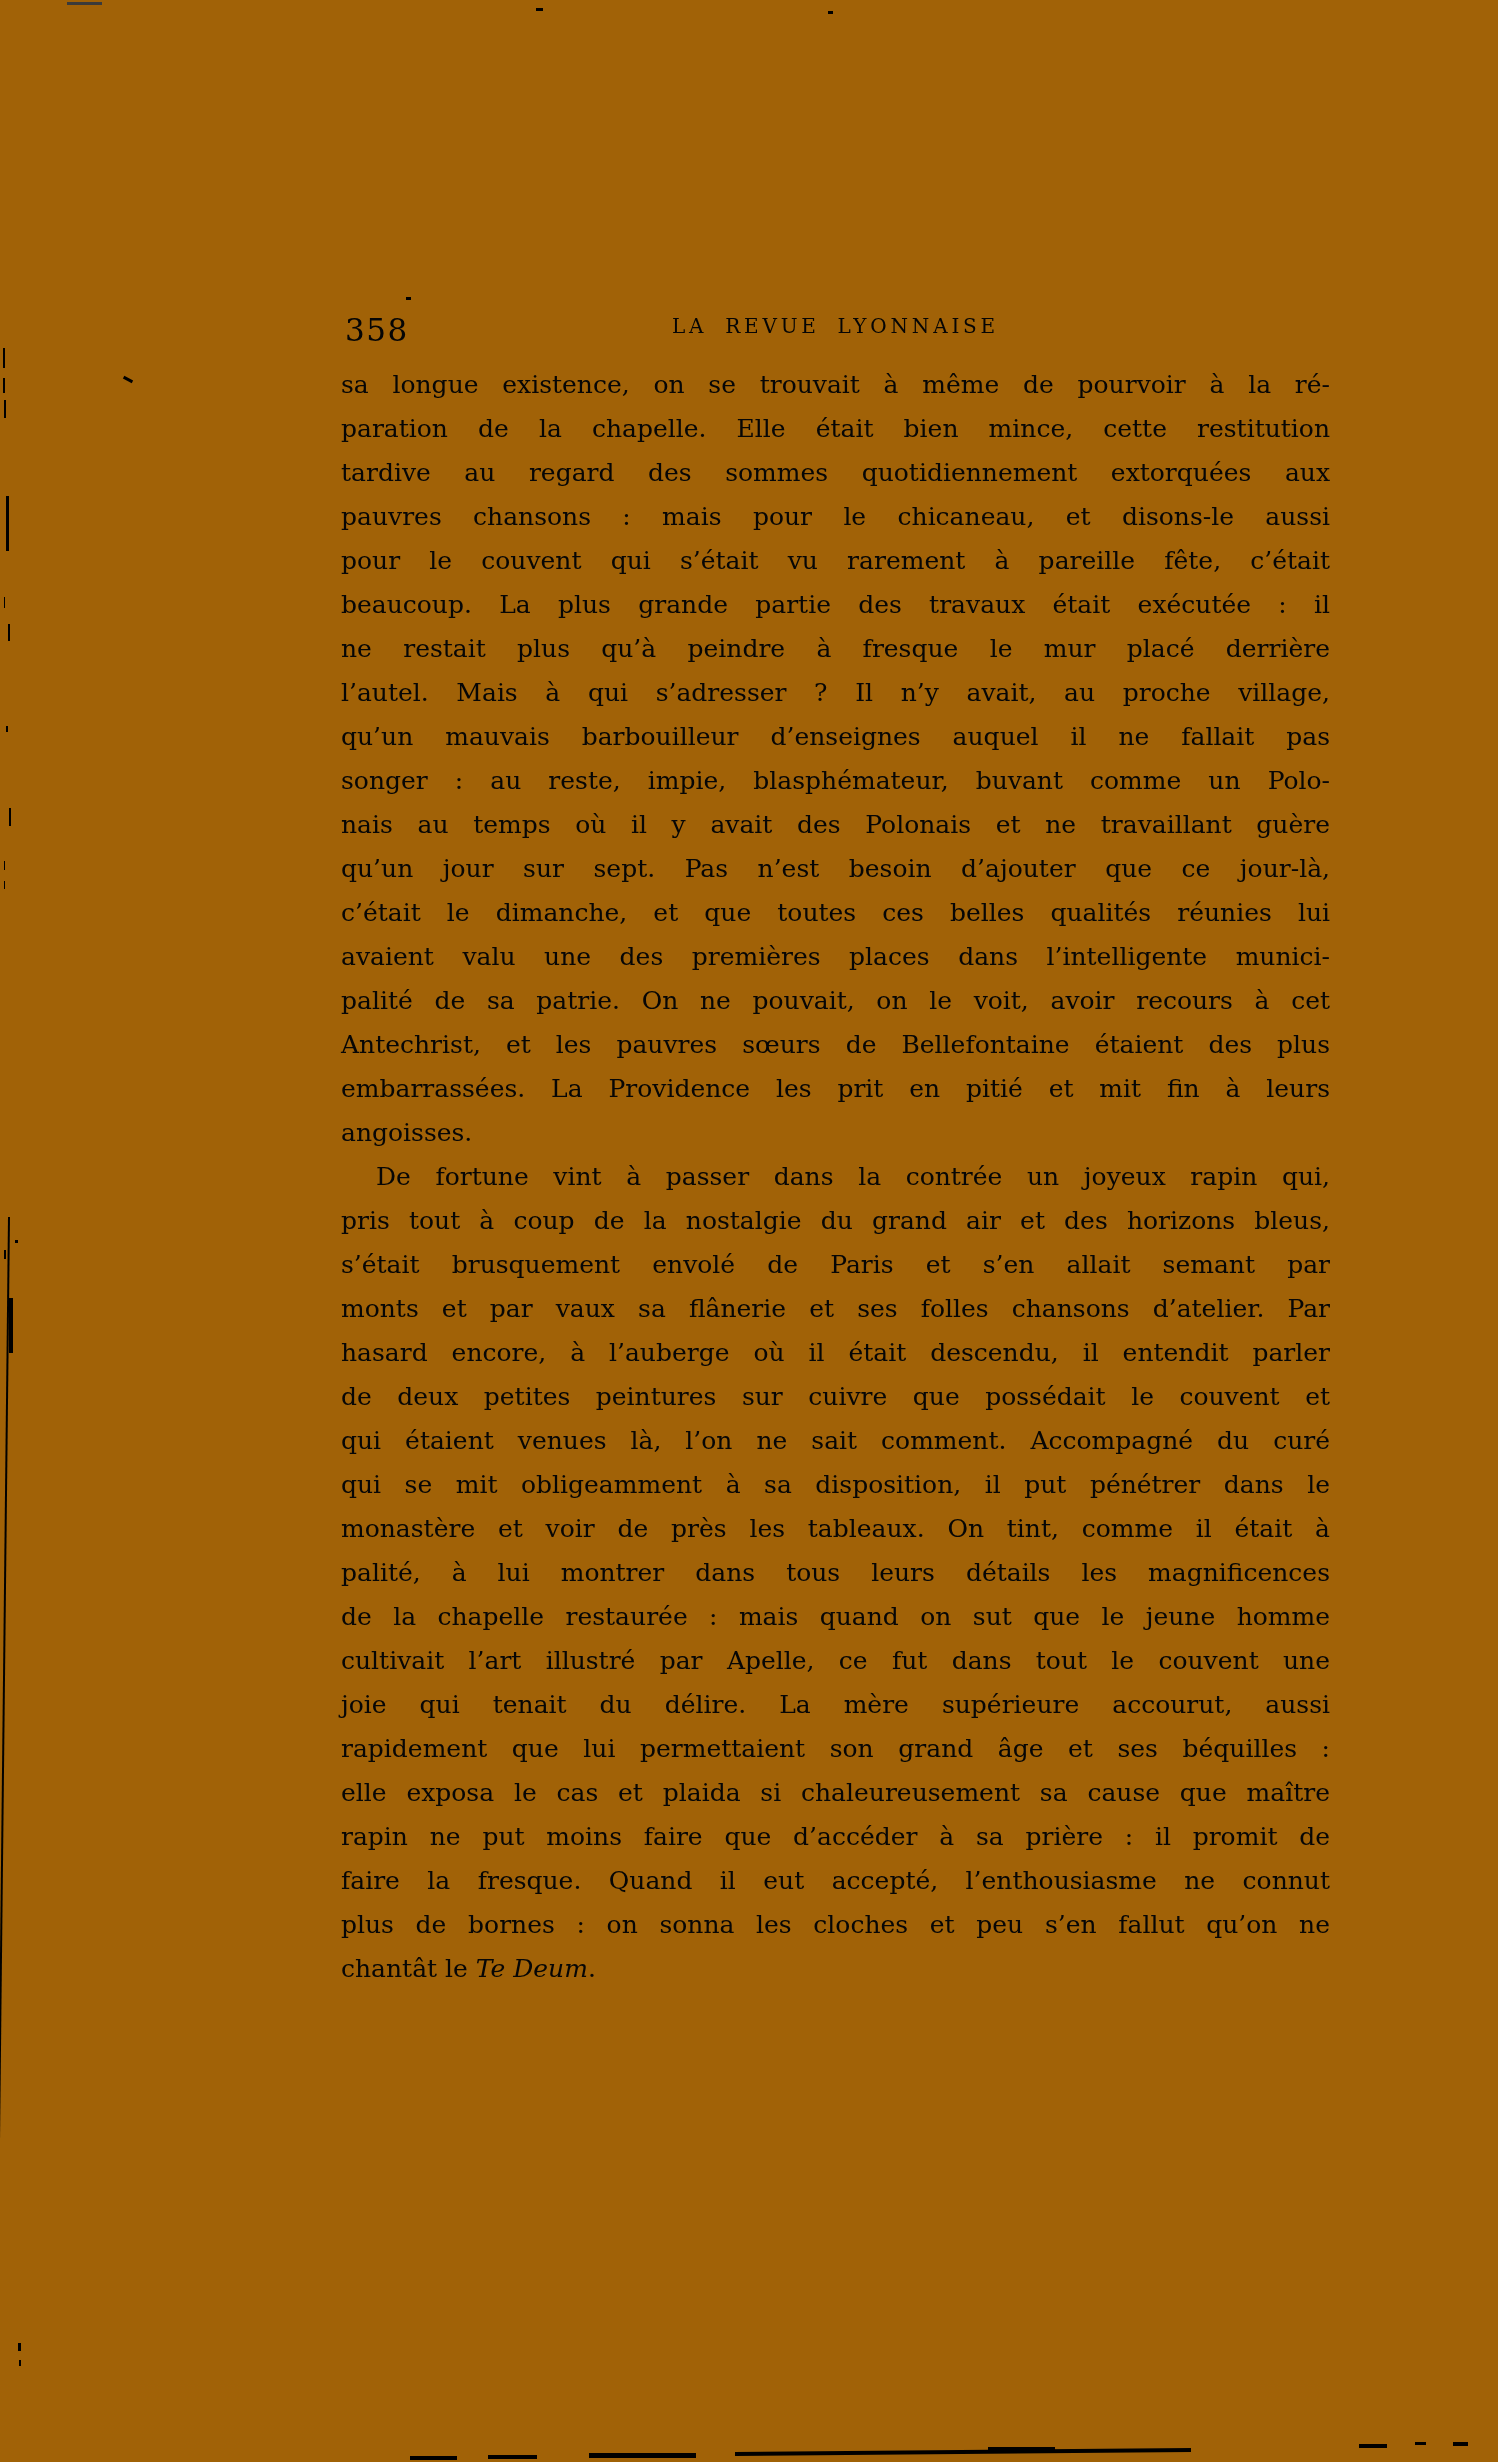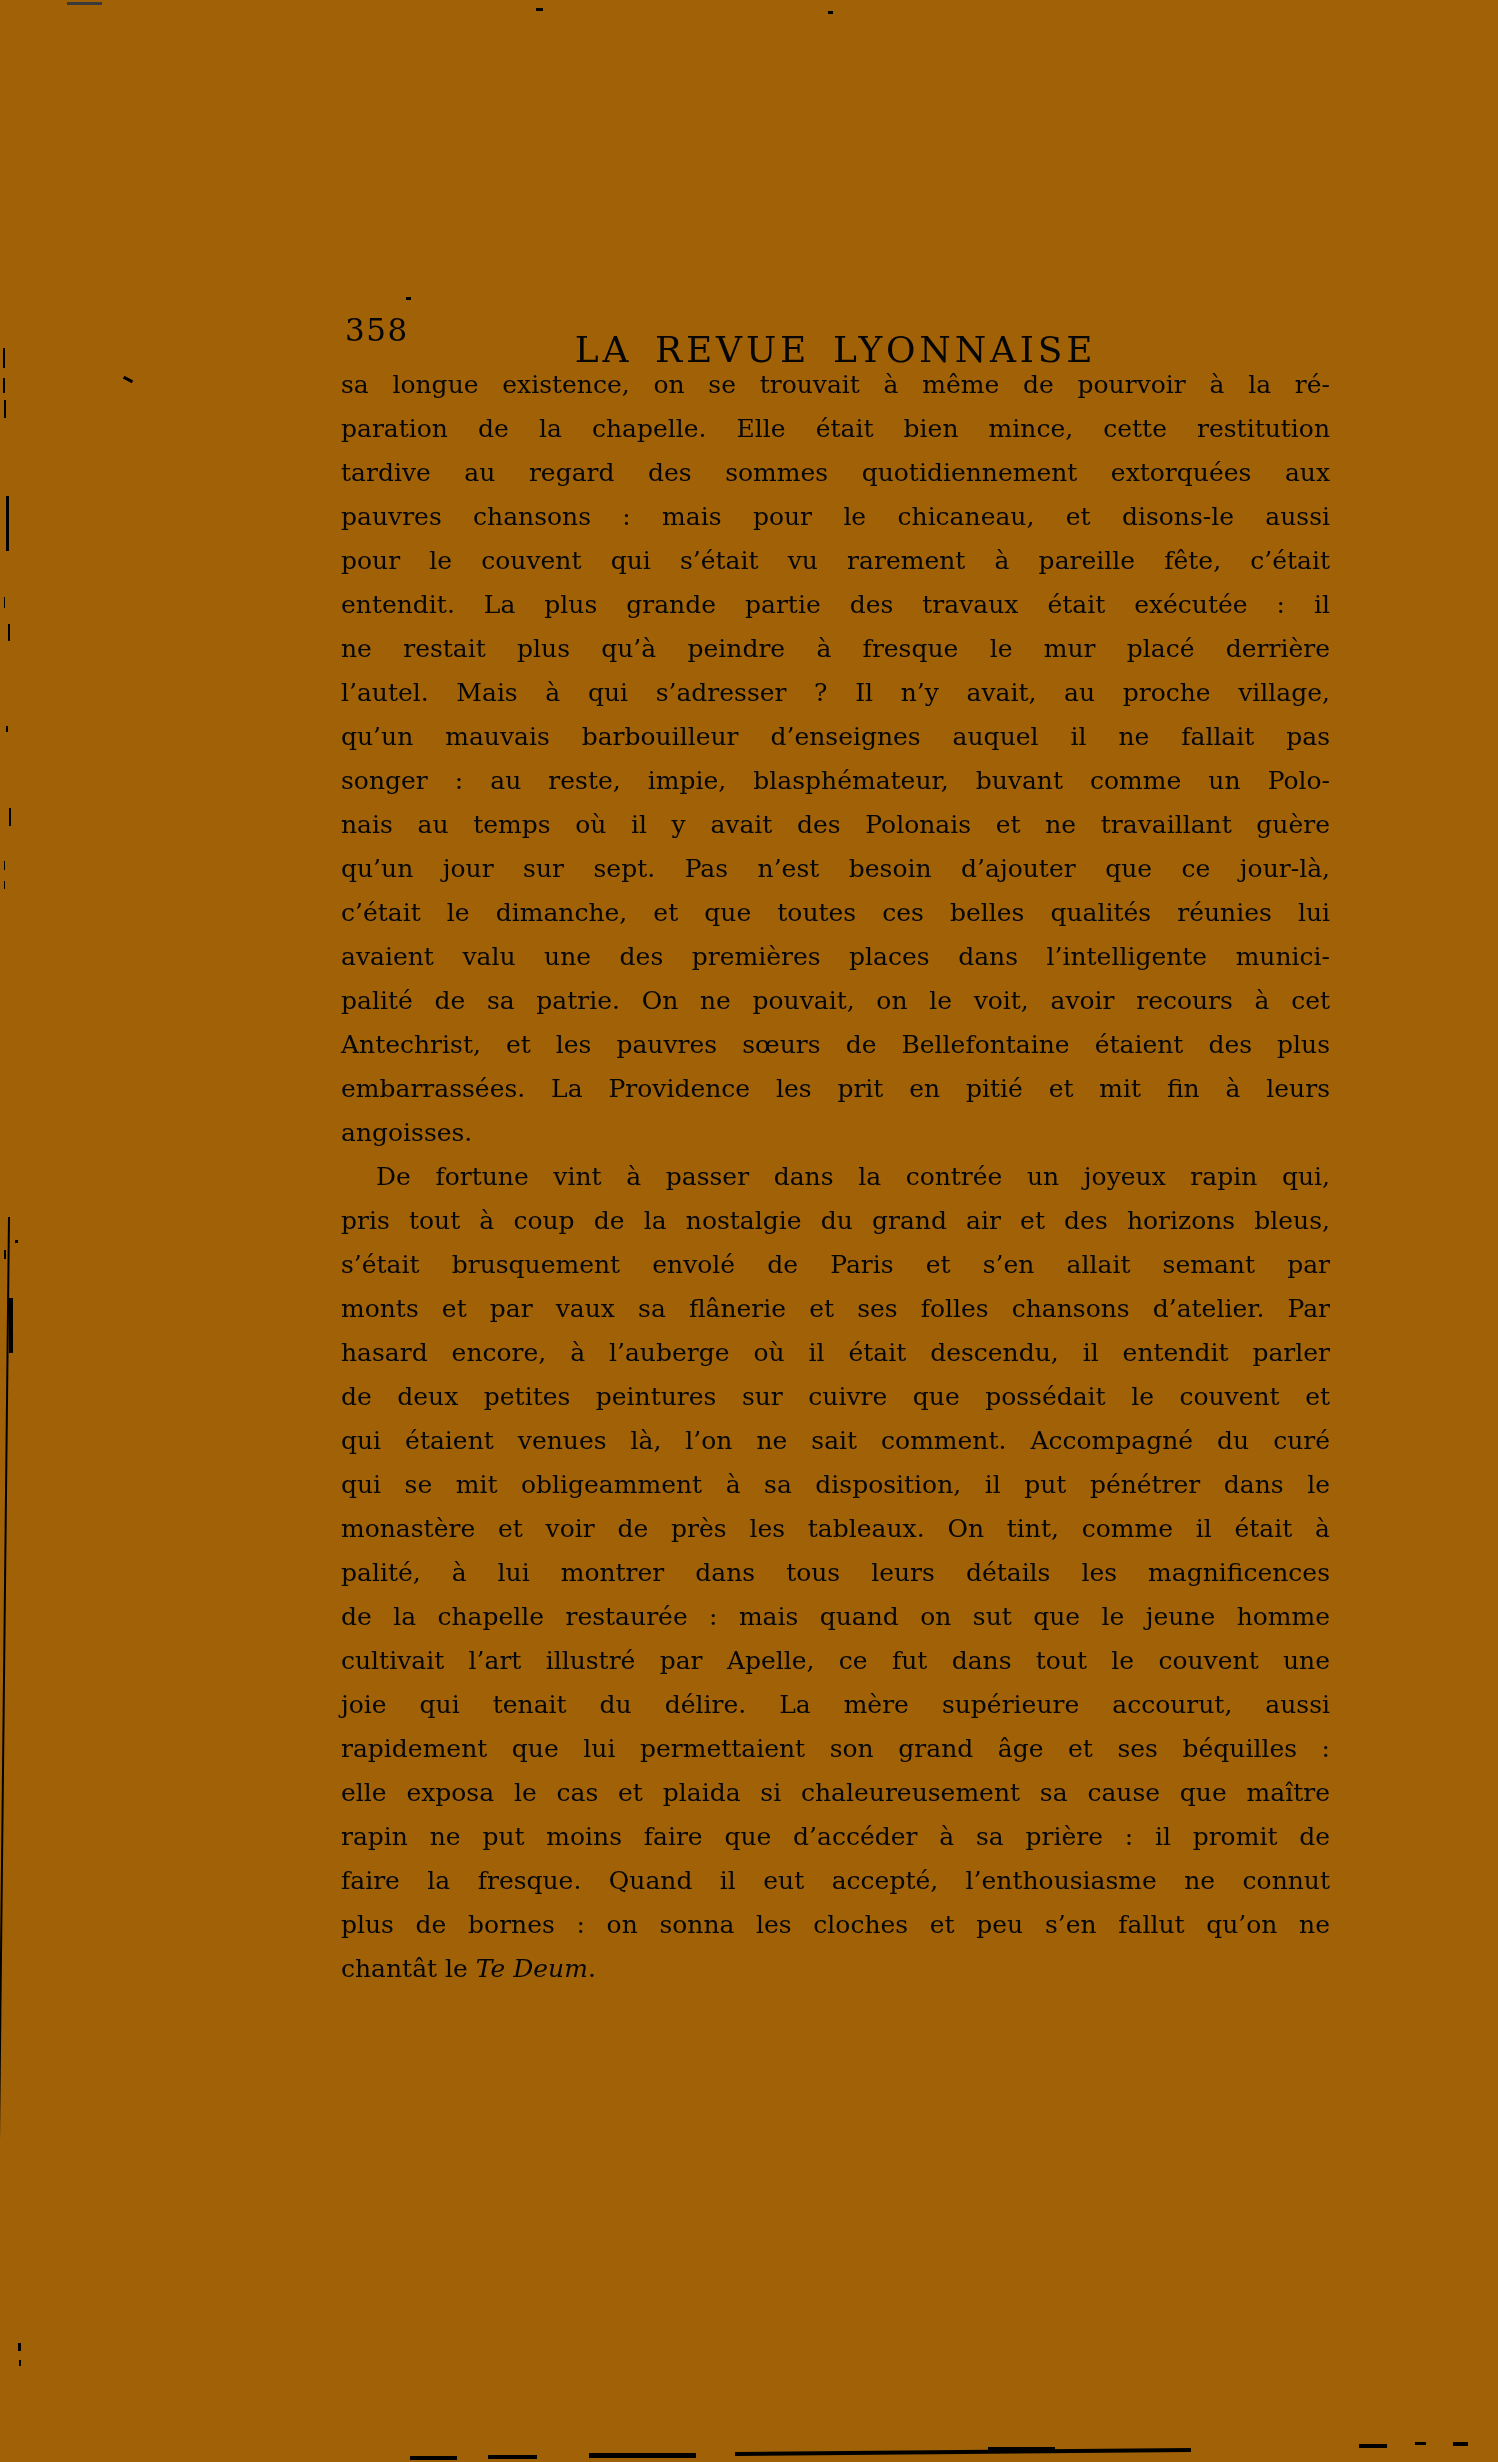--- a/index.html
+++ b/index.html
@@ -20,24 +20,24 @@
     position: absolute;
     left: 345px;
     top: 312px;
     font-size: 31px;
     letter-spacing: 1.5px;
     color: #050505;
   }
   .journal-title {
     position: absolute;
     left: 341px;
-    top: 329px;
+    top: 314px;
     width: 989px;
     text-align: center;
-    font-size: 36px;
+    font-size: 20px;
     letter-spacing: 3.8px;
     word-spacing: 7.7px;
     color: #050505;
     white-space: nowrap;
   }
   
   .textblock {
     position: absolute;
     left: 341px;
     top: 363px;
@@ -67,21 +67,21 @@
   <span class="page-number">358</span>
   <div class="journal-title">LA REVUE LYONNAISE</div>
 
   <div class="textblock">
     <div>
       <div class="ln">sa longue existence, on se trouvait à même de pourvoir à la ré-</div>
       <div class="ln">paration de la chapelle. Elle était bien mince, cette restitution</div>
       <div class="ln">tardive au regard des sommes quotidiennement extorquées aux</div>
       <div class="ln">pauvres chansons : mais pour le chicaneau, et disons-le aussi</div>
       <div class="ln">pour le couvent qui s’était vu rarement à pareille fête, c’était</div>
-      <div class="ln">entendit. La plus grande partie des travaux était exécutée : il</div>
+      <div class="ln">beaucoup. La plus grande partie des travaux était exécutée : il</div>
       <div class="ln">ne restait plus qu’à peindre à fresque le mur placé derrière</div>
       <div class="ln">l’autel. Mais à qui s’adresser ? Il n’y avait, au proche village,</div>
       <div class="ln">qu’un mauvais barbouilleur d’enseignes auquel il ne fallait pas</div>
       <div class="ln">songer : au reste, impie, blasphémateur, buvant comme un Polo-</div>
       <div class="ln">nais au temps où il y avait des Polonais et ne travaillant guère</div>
       <div class="ln">qu’un jour sur sept. Pas n’est besoin d’ajouter que ce jour-là,</div>
       <div class="ln">c’était le dimanche, et que toutes ces belles qualités réunies lui</div>
       <div class="ln">avaient valu une des premières places dans l’intelligente munici-</div>
       <div class="ln">palité de sa patrie. On ne pouvait, on le voit, avoir recours à cet</div>
       <div class="ln">Antechrist, et les pauvres sœurs de Bellefontaine étaient des plus</div>

